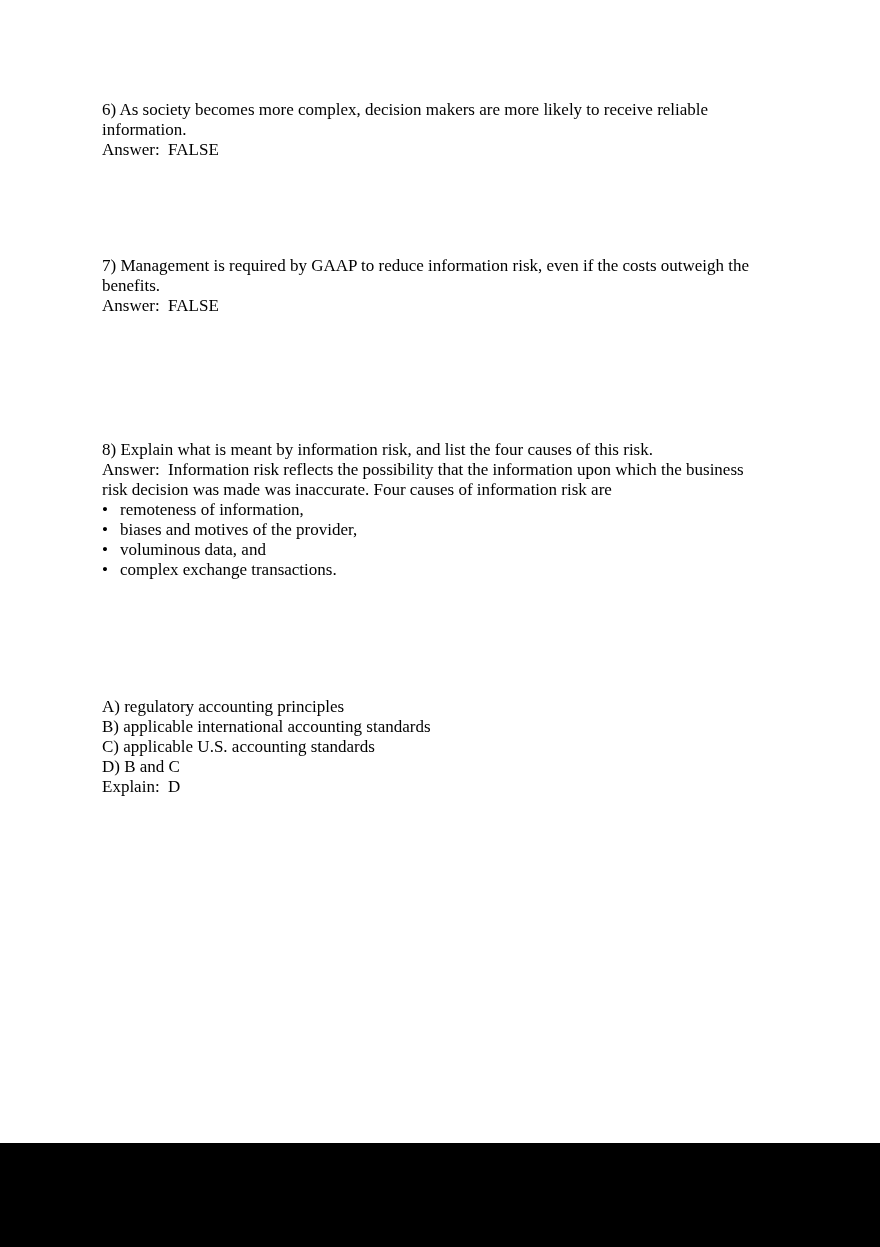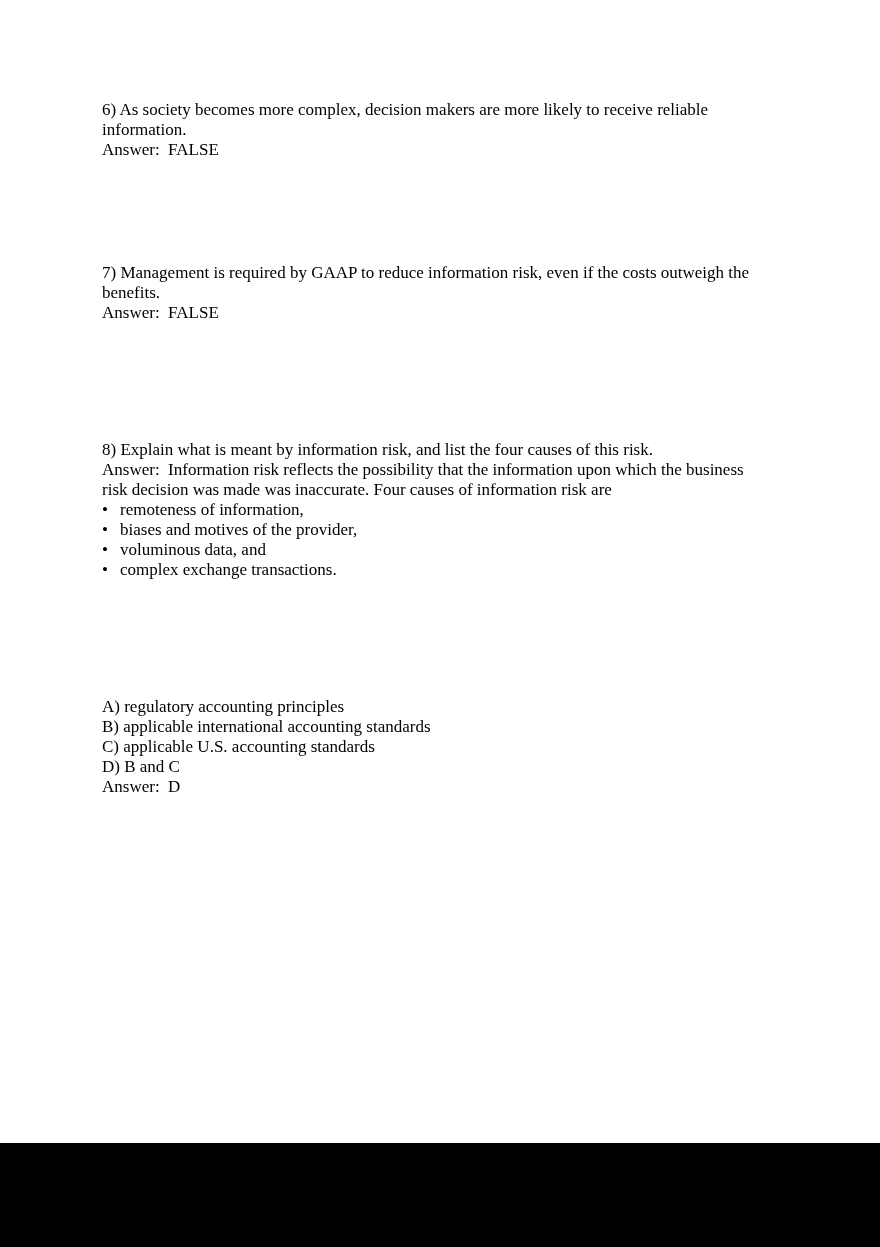--- a/index.html
+++ b/index.html
@@ -47,21 +47,21 @@
 <body>
 
 <div class="page">
 
   <section class="block" style="top:100px">
     <div class="pre">6) As society becomes more complex, decision makers are more likely to receive reliable
 information.</div>
     <div class="pre">Answer:  FALSE</div>
   </section>
 
-  <section class="block" style="top:263px">
+  <section class="block" style="top:256px">
     <div class="pre">7) Management is required by GAAP to reduce information risk, even if the costs outweigh the
 benefits.</div>
     <div class="pre">Answer:  FALSE</div>
   </section>
 
   <section class="block" style="top:440px">
     <div class="pre">8) Explain what is meant by information risk, and list the four causes of this risk.</div>
     <div class="pre">Answer:  Information risk reflects the possibility that the information upon which the business
 risk decision was made was inaccurate. Four causes of information risk are</div>
     <div class="bullet-row">
@@ -81,18 +81,18 @@
       <span>complex exchange transactions.</span>
     </div>
   </section>
 
 
   <section class="block" style="top:697px">
     <div class="pre">A) regulatory accounting principles</div>
     <div class="pre">B) applicable international accounting standards</div>
     <div class="pre">C) applicable U.S. accounting standards</div>
     <div class="pre">D) B and C</div>
-    <div class="pre">Answer:  D</div>
+    <div class="pre">Explain:  D</div>
   </section>
 
   <div class="footer-bar"></div>
 
 </div>
 
 </body></html>

